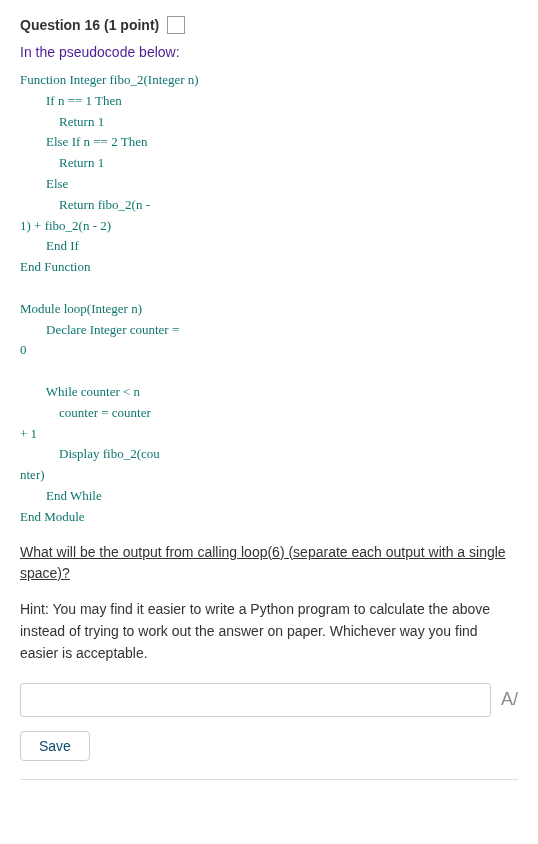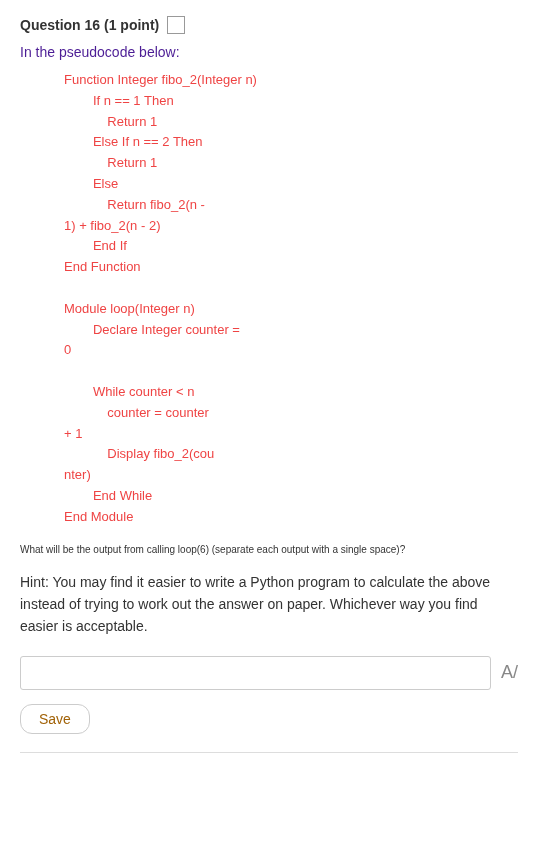--- a/index.html
+++ b/index.html
@@ -38,35 +38,35 @@
       vertical-align: middle;
     }
 
     .question-prompt {
       margin-bottom: 10px;
       font-size: 14px;
       color: #4c1d95;
     }
 
     .code-block {
-      font-family: Liberation Sans, sans-serif;
+      font-family: Liberation Serif, serif;
       font-size: 13px;
-      color: #ef4444;
+      color: #0f766e;
       line-height: 1.6;
       margin-bottom: 14px;
       white-space: pre;
       background: #fff;
-      margin-left: 44px;
     }
 
     .question-text {
-      font-size: 10px;
+      font-size: 14px;
       color: #333;
       margin-bottom: 14px;
       line-height: 1.5;
+      text-decoration: underline;
     }
 
     .hint-text {
       font-size: 14px;
       color: #333;
       margin-bottom: 18px;
       line-height: 1.6;
     }
 
     .hint-text strong {
@@ -93,25 +93,25 @@
     .spellcheck-icon {
       font-size: 18px;
       color: #888;
       cursor: pointer;
       user-select: none;
     }
 
     .save-button {
       background: #fff;
       border: 1px solid #ccc;
-      border-radius: 12px;
+      border-radius: 4px;
       padding: 6px 18px;
       font-size: 14px;
       cursor: pointer;
-      color: #a16207;
+      color: #0c4a6e;
     }
 
     .divider {
       border: none;
       border-top: 1px solid #ddd;
       margin-top: 18px;
     }
   </style>
 </head>
 <body>

